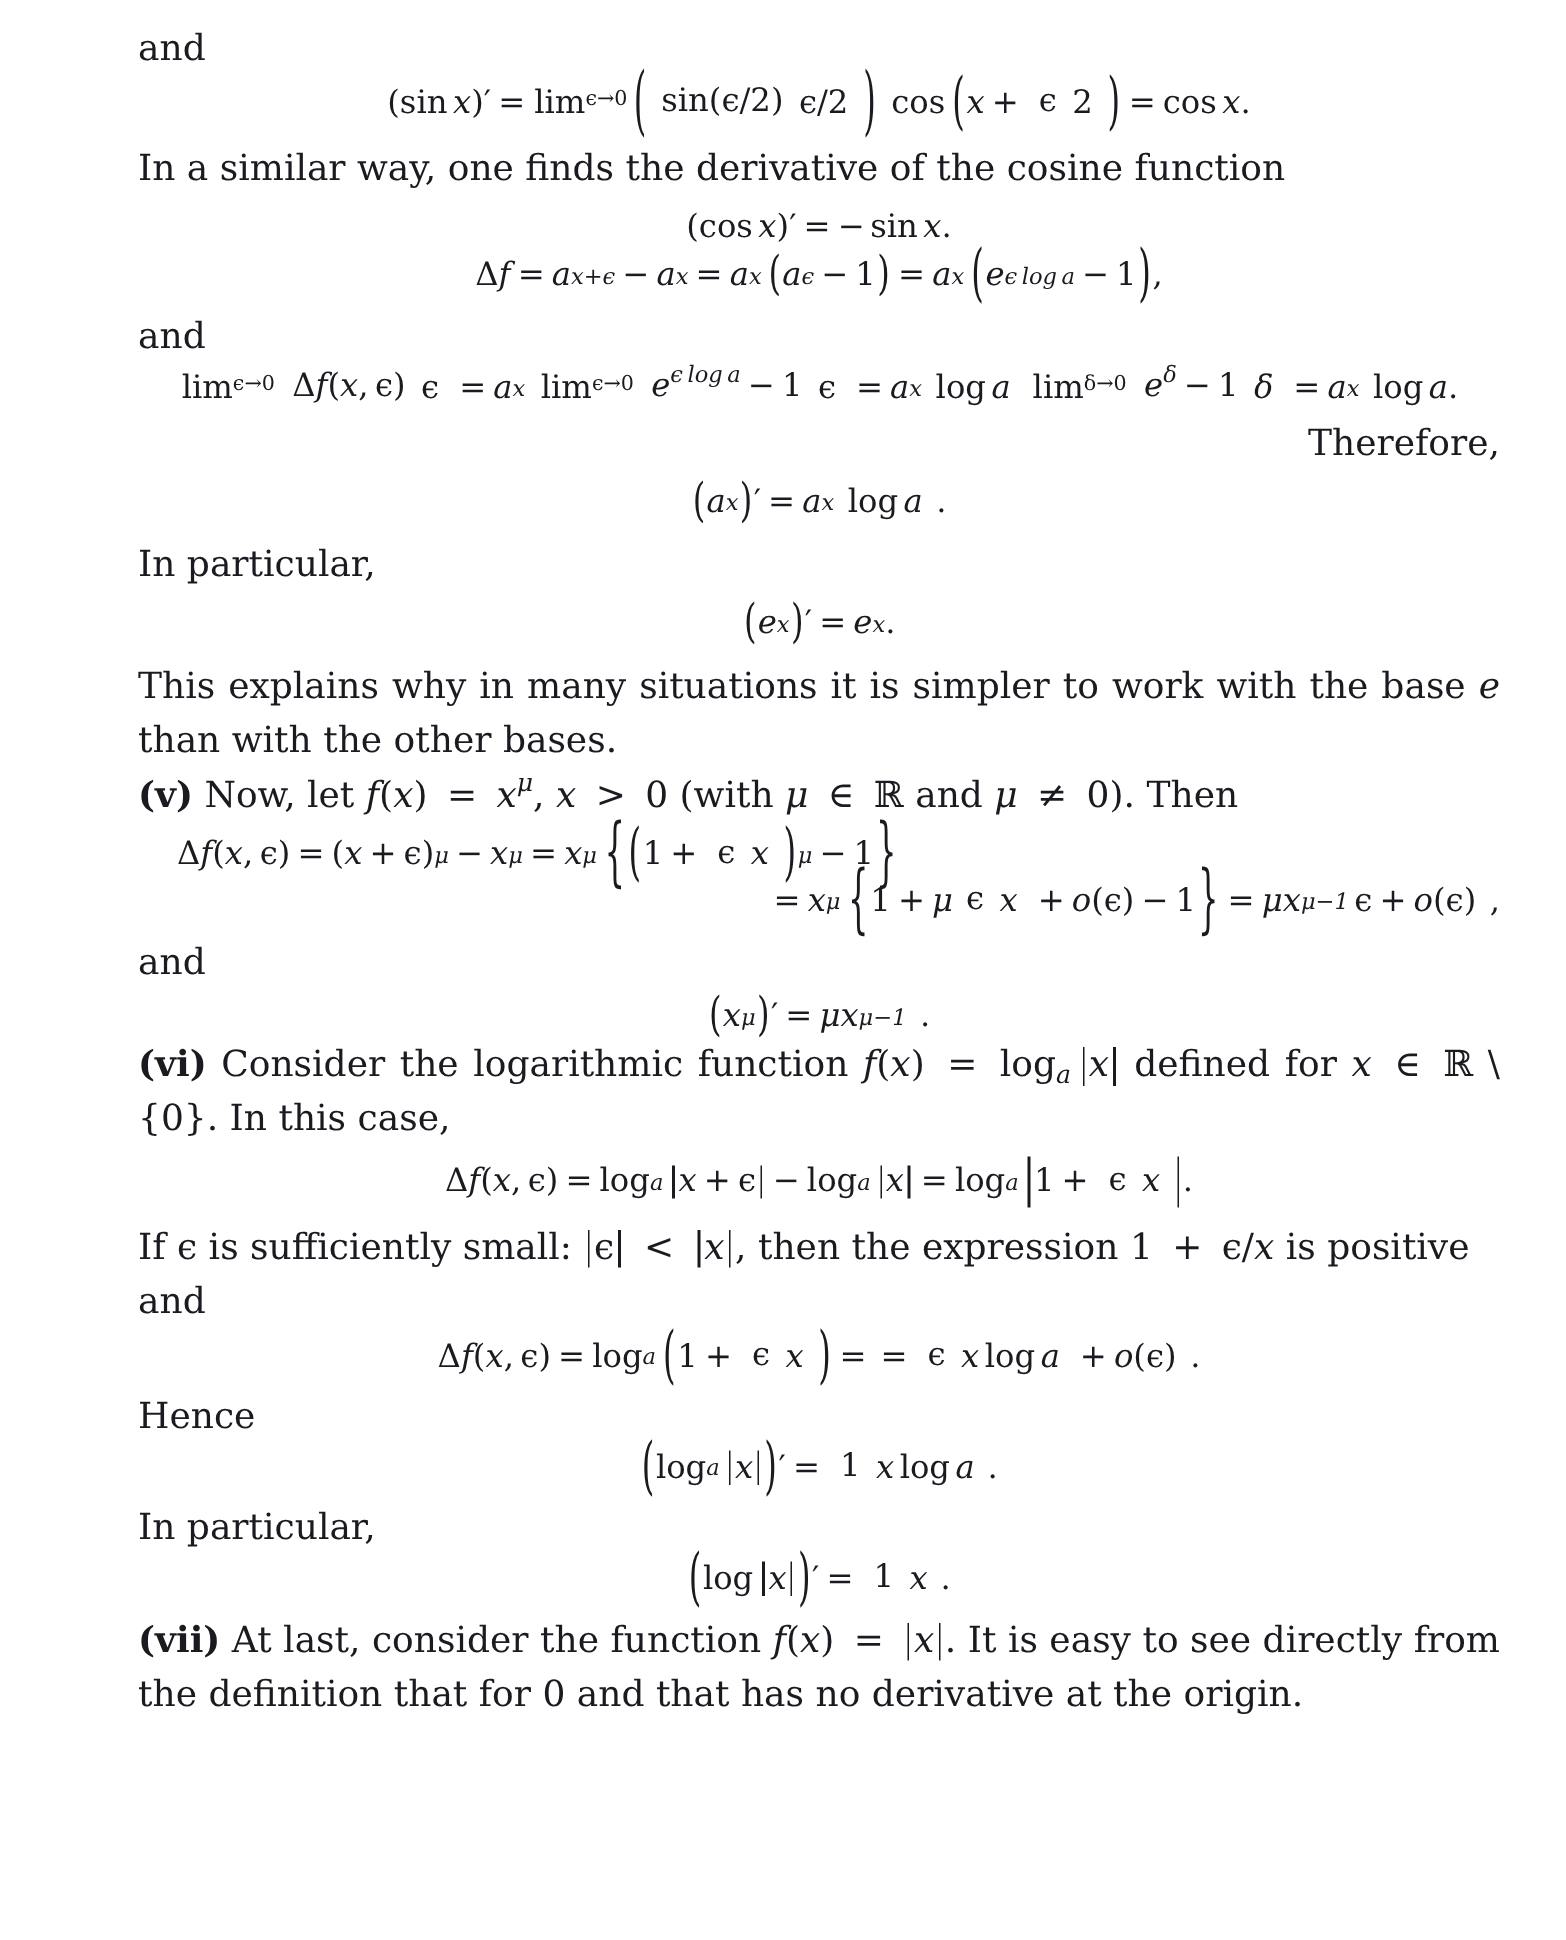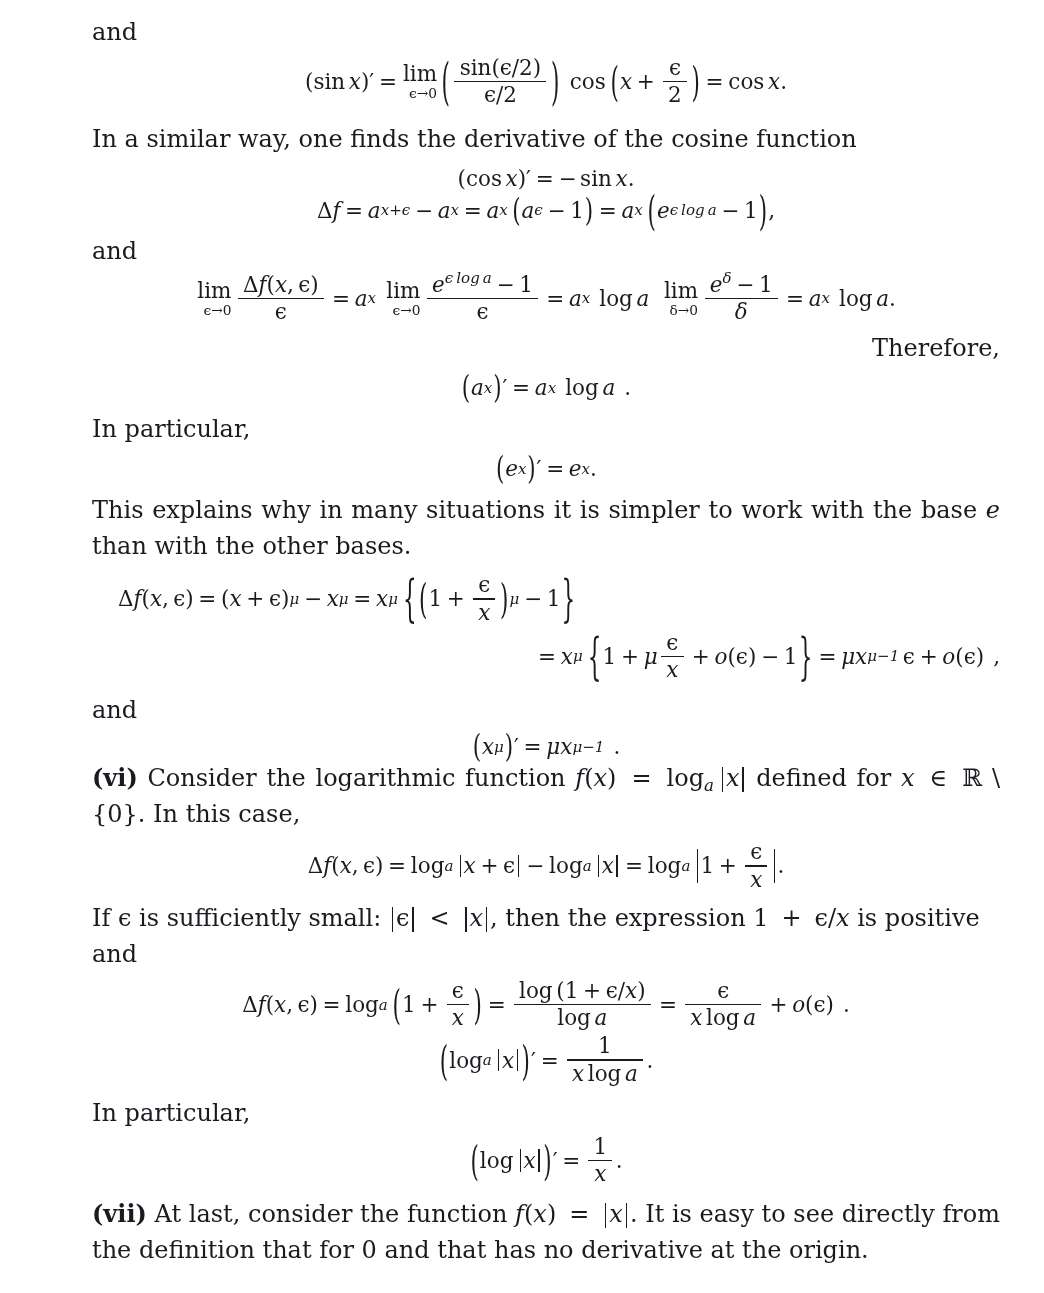--- a/index.html
+++ b/index.html
@@ -58,39 +58,38 @@
     font-size: .70em;
     vertical-align: -.28em;
     line-height: 0;
     font-style: italic;
   }
   .prime { font-style: normal; }
 
   
   .frac {
     display: inline-flex;
-    flex-direction: column;
-    align-items: center;
+    flex-direction: row;
     vertical-align: middle;
     margin: 0 .16em;
     line-height: 1.12;
   }
   .frac > .num { padding: 0 .24em 1px .24em; }
   .frac > .den { padding: 1px .24em 0 .24em; }
   .frac > .bar {
     width: 100%;
     height: 1.4px;
     background: #1a1a20;
   }
 
   
   .limop {
     display: inline-flex;
-    flex-direction: column;
-    align-items: flex-end;
+    flex-direction: row;
+    align-items: flex-start;
     vertical-align: middle;
     margin: 0 .14em 0 .06em;
     line-height: 1.02;
   }
   .limop .big { font-style: normal; }
   .limop .und {
     font-size: .64em;
     font-style: normal;
     margin-top: .10em;
   }
@@ -310,20 +309,24 @@
     </span>
   </div>
 
   <p class="para" style="margin-top:11px;">
     <span>This explains why in many situations it is simpler to work with the base</span>
     <span class="mi">e</span>
     <span>than with</span>
     <span>the other bases.</span>
   </p>
 
+  <p class="para flush" style="margin-top:1px;">
+    <b>(v)</b>
+    Now, let <span class="mi">f</span><span class="mr">(</span><span class="mi">x</span><span class="mr">)</span> <span class="op">=</span> <span class="mi">x</span><sup class="ex">μ</sup>, <span class="mi">x</span> <span class="op">&gt;</span> 0 (with <span class="mi">μ</span> <span class="op">∈</span> <span class="mr">ℝ</span> and <span class="mi">μ</span> <span class="op">≠</span> 0). Then
+  </p>
 
   <div class="eq" style="margin-top:9px; justify-content:flex-start; padding-left:26px;">
     <span class="eq-inner">
       <span class="mr">Δ</span>
         <span class="mi">f</span>
         <span class="mr">(</span>
         <span class="mi">x</span>
         <span class="mr">, </span>
         <span class="mr">ϵ</span>
         <span class="mr">)</span>
@@ -483,41 +486,37 @@
       <span class="del d17">(</span>
         <span class="mr">1</span>
         <span class="op">+</span>
       <span class="frac">
           <span class="num"><span class="mr">ϵ</span></span>
           <span class="bar"></span>
           <span class="den"><span class="mi">x</span></span>
         </span>
       <span class="del d17">)</span>
       <span class="op">=</span>
-      <span class="frac">
-        <span class="num"><span class="mr">log</span><span class="thin"></span><span class="mr">(</span><span class="mr">1</span><span class="op">+</span><span class="mr">ϵ</span><span class="mr">/</span><span class="mi">x</span><span class="mr">)</span></span>
-        <span class="bar"></span>
-        <span class="den"><span class="mr">log</span><span class="thin"></span><span class="mi">a</span></span>
-      </span>
       <span class="op">=</span>
       <span class="frac">
         <span class="num"><span class="mr">ϵ</span></span>
         <span class="bar"></span>
         <span class="den"><span class="mi">x</span><span class="thin"></span><span class="mr">log</span><span class="thin"></span><span class="mi">a</span></span>
       </span>
       <span class="op">+</span>
         <span class="mi">o</span>
         <span class="mr">(</span>
         <span class="mr">ϵ</span>
         <span class="mr">)</span>
         <span class="sp"></span>
         <span class="mr">.</span>
     </span>
   </div>
 
+  <p class="para flush" style="margin-top:9px;">Hence</p>
 
   <div class="eq" style="margin-top:4px;">
     <span class="eq-inner">
       <span class="del d17">(</span>
         <span class="mr">log</span>
         <sub class="sb">a</sub>
         <span class="thin"></span>
       <span class="bar1 bar-med"></span>
         <span class="mi">x</span>
         <span class="bar1 bar-med"></span>

